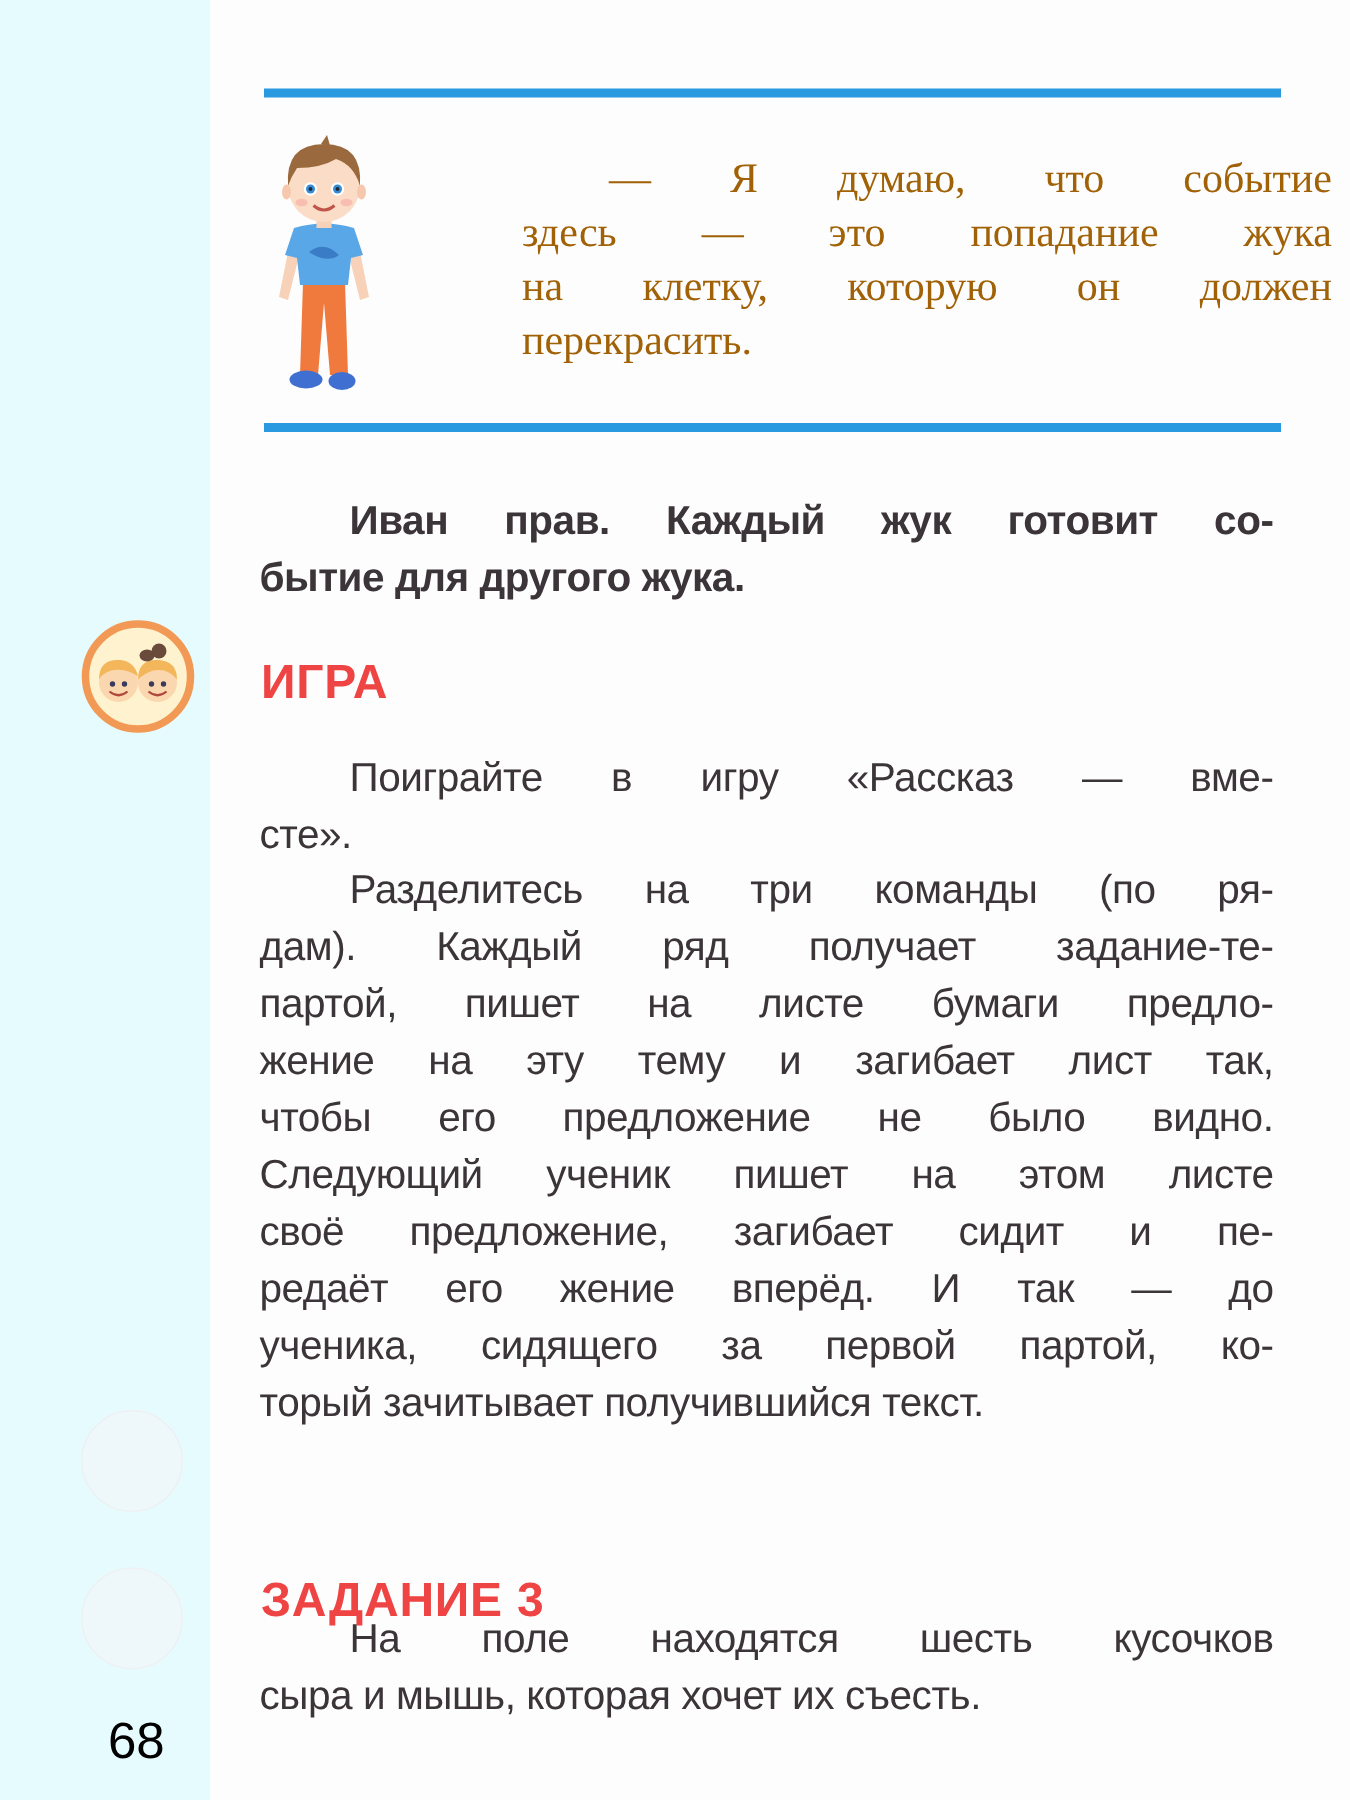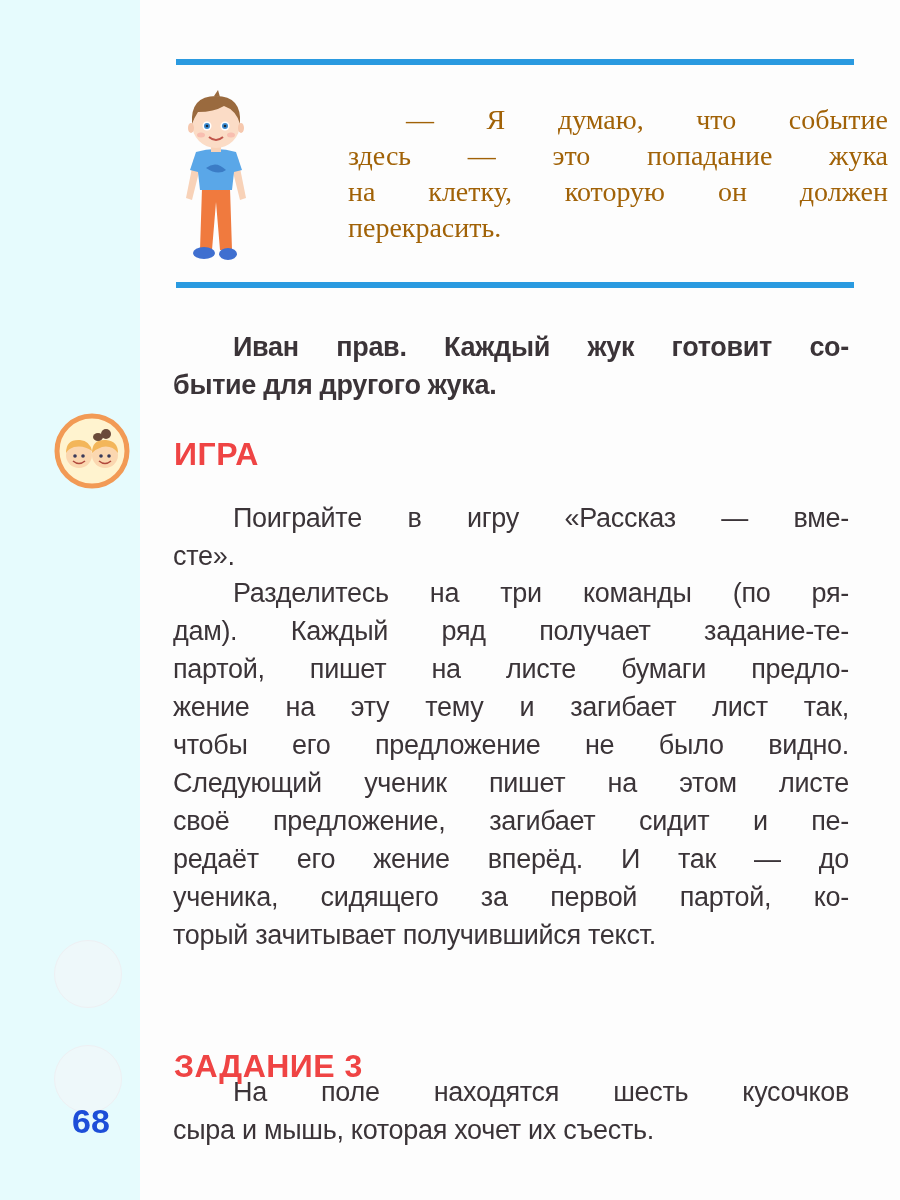--- a/index.html
+++ b/index.html
@@ -38,22 +38,22 @@
     position: absolute; left: 173px; width: 676px;
     font-size: 27px; line-height: 38px; letter-spacing: -0.3px;
   }
   .para .jline { transform-origin: left; }
   .heading {
     position: absolute; left: 174px;
     font-weight: bold; font-size: 32px; letter-spacing: 0.5px; color: #ef4444;
   }
   .game-icon { position: absolute; left: 54px; top: 413px; width: 76px; height: 76px; }
   .page-number {
-    position: absolute; left: 72px; top: 1102px;
-    font-weight: bold; font-size: 34px; color: #1d4ed8;
+    position: absolute; left: 72px; top: 1142px;
+    font-weight: normal; font-size: 34px; color: #000000;
   }
 </style>
 </head>
 <body>
 
 <div class="margin-strip"></div>
 <div class="ghost-circle" style="left:54px; top:940px;"></div>
 <div class="ghost-circle" style="left:54px; top:1045px;"></div>
 
 <div class="rule" style="top:59px;"></div>

